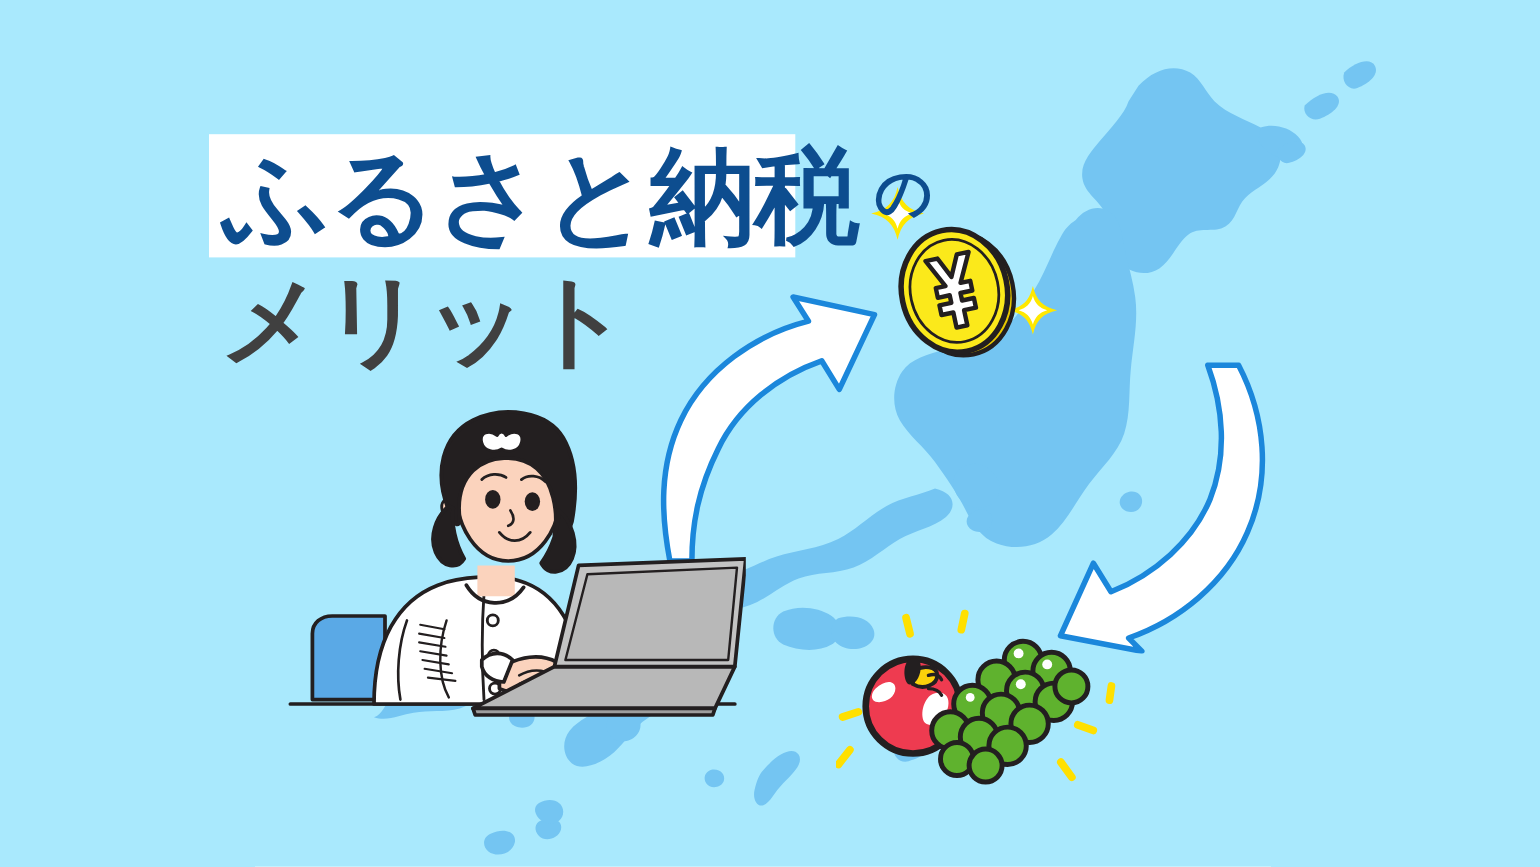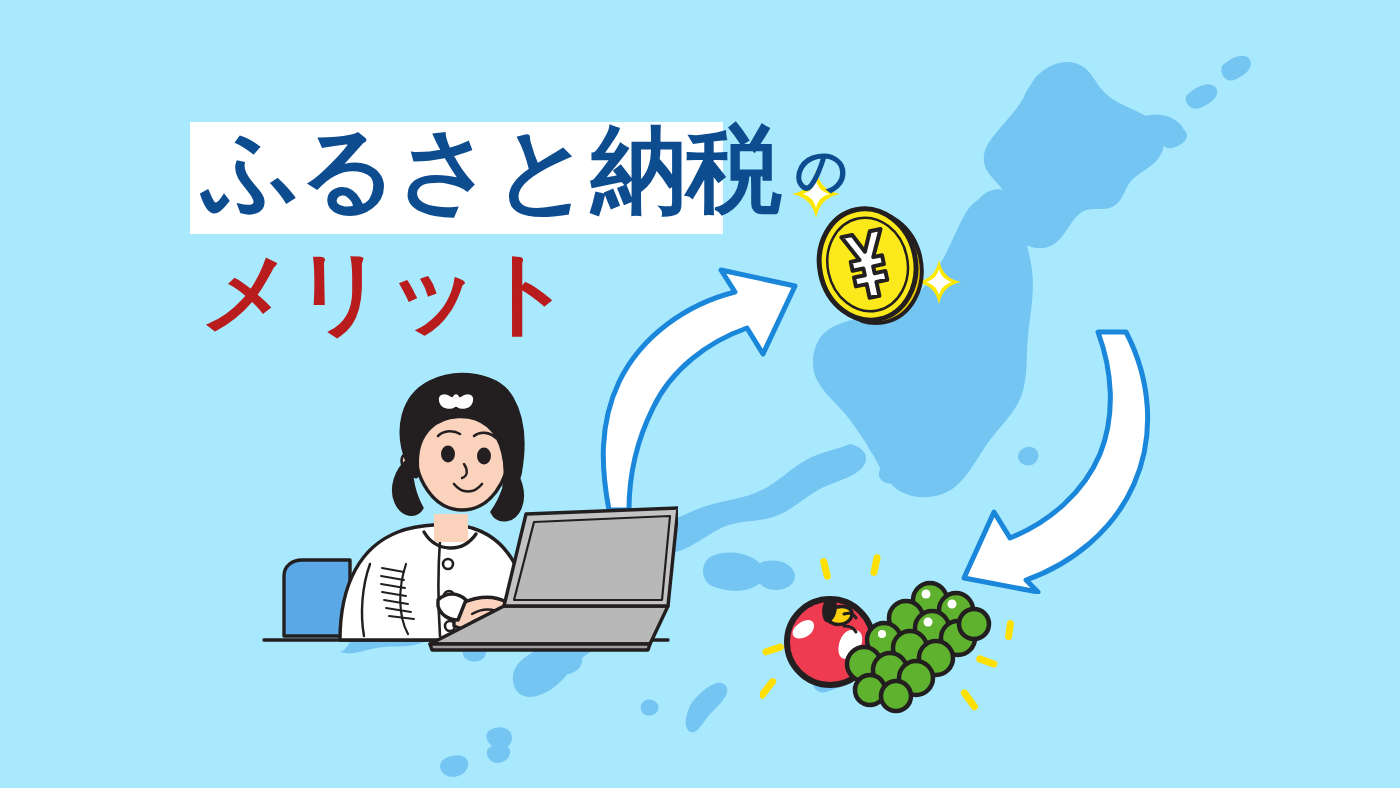--- a/index.html
+++ b/index.html
@@ -22,21 +22,21 @@
   }
   
   #title-block {
     position:absolute;
     left:186px; top:114px;
     width:640px;
   }
   #title-line-1 {
     position:relative;
     display:flex;
-    align-items:flex-start;
+    align-items:flex-end;
     height:122px;
   }
   #title-highlight {
     position:absolute;
     left:4px; top:8px;
     width:533px; height:112px;
     background:#ffffff;
     z-index:0;
   }
   #title-main {
@@ -58,21 +58,21 @@
     font-weight:bold;
     color:#0d4d8f;
     margin-left:14px;
     margin-bottom:4px;
   }
   #title-line-2 {
     margin-top:6px;
     font-size:92px;
     line-height:100px;
     font-weight:bold;
-    color:#b91c1c;
+    color:#404040;
     letter-spacing:-1px;
     padding-left:14px;
     white-space:nowrap;
   }
   
   .art { position:absolute; }
   #sparkle-title   { left:790px; top:168px; width:52px; height:52px; }
   #sparkle-coin    { left:915px; top:258px; width:48px; height:48px; }
   #coin            { left:810px; top:204px; width:120px; height:124px; }
   #arrow-up        { left:595px; top:262px; width:240px; height:250px; }

